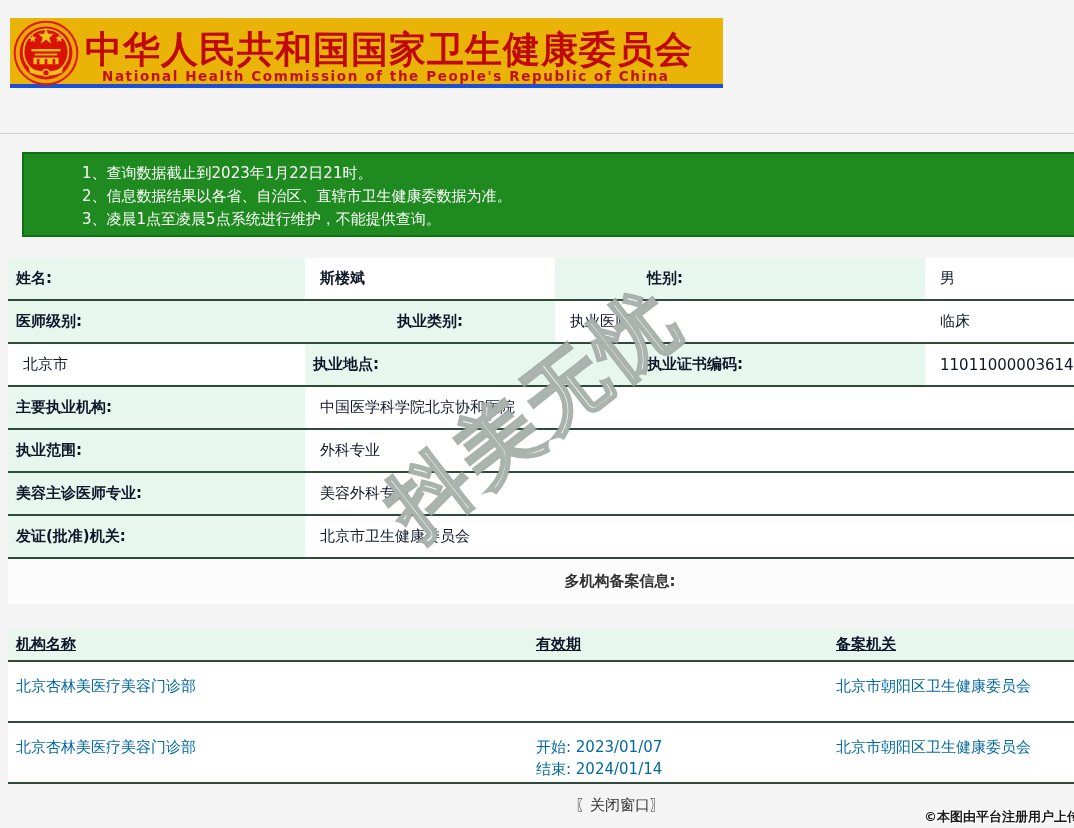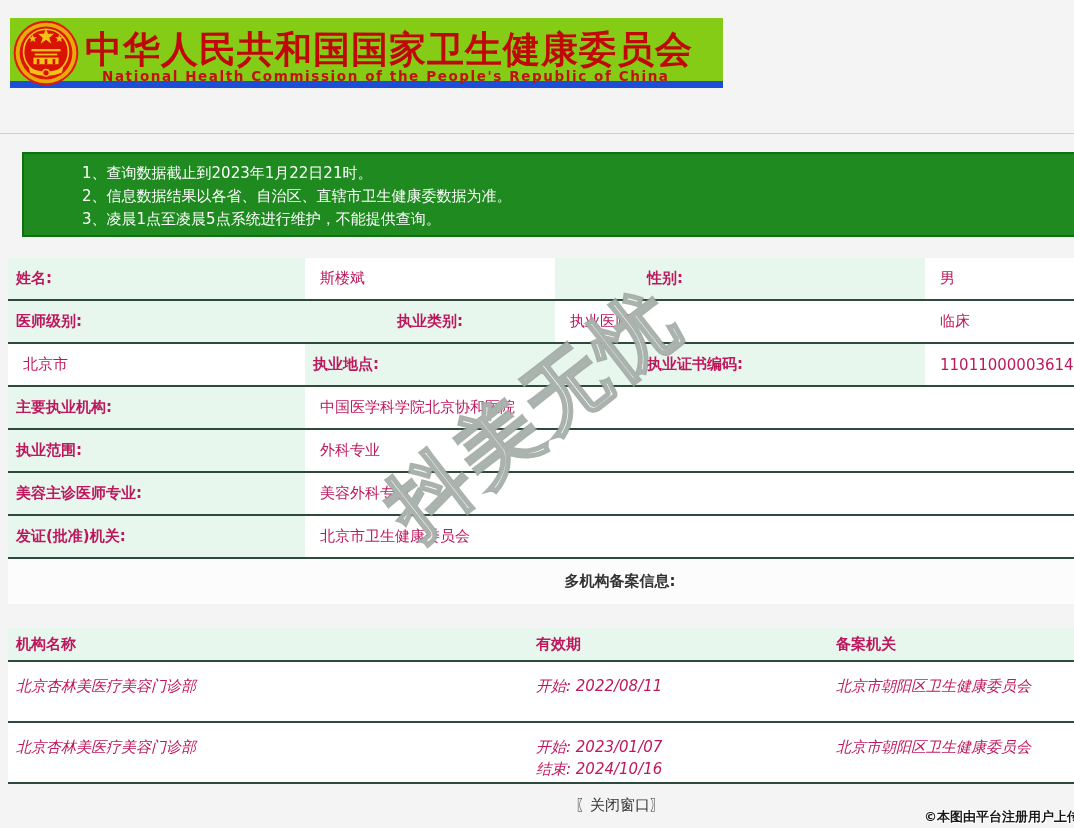--- a/index.html
+++ b/index.html
@@ -7,21 +7,21 @@
   body { font-family:"DejaVu Sans","Liberation Sans",sans-serif; }
   .viewport {
     position:relative; width:1074px; height:828px;
     overflow:hidden; background:#f4f4f4;
   }
   .page { position:absolute; left:0; top:0; width:1240px; height:828px; }
 
   
   .header-box {
     position:absolute; left:10px; top:18px; width:713px; height:70px;
-    background:#84cc16; border-bottom:7px solid #1d4ed8;
+    background:#eab308; border-bottom:4px solid #1d4ed8;
   }
   .emblem { position:absolute; left:3px; top:2px; width:66px; height:66px; }
   .title-cn {
     position:absolute; left:75px; top:7px; width:630px;
     font-size:37px; font-weight:bold; color:#c10808; letter-spacing:1px;
     white-space:nowrap;
   }
   .title-en {
     position:absolute; left:92px; top:50px; width:635px;
     font-size:13.5px; font-weight:bold; color:#c11212; letter-spacing:1.6px;
@@ -40,46 +40,46 @@
     padding:8px 10px 8px 58px;
   }
   .notice-line { white-space:nowrap; }
 
   
   .info-table { position:absolute; left:8px; top:258px; width:1224px; }
   .info-row {
     display:grid; grid-template-columns:297px 250px 370px 307px;
     height:43px; background:#ffffff; border-bottom:2px solid #2e4a3a;
   }
-  .cell { display:flex; align-items:center; font-size:15px; color:#be185d; overflow:hidden; white-space:nowrap; }
+  .cell { display:flex; align-items:center; font-size:15px; color:#0f172a; overflow:hidden; white-space:nowrap; }
   .lbl { background:#e8f7ee; font-weight:bold; padding-left:8px; }
   .lbl2 { background:#e8f7ee; font-weight:bold; padding-left:92px; }
   .val { padding-left:15px; }
-  .val-bold { font-weight:normal;text-align:right; }
+  .val-bold { font-weight:bold;text-align:right; }
   .span3 { grid-column:2 / span 3; }
 
   
   .section-band {
     position:absolute; left:8px; top:559px; width:1224px; height:45px;
     background:#fcfcfc; display:flex; align-items:center; justify-content:center;
     font-size:15px; font-weight:bold; color:#333;
   }
 
   
   .inst-table { position:absolute; left:8px; top:628px; width:1224px; }
   .inst-header {
     display:grid; grid-template-columns:520px 300px 404px; height:34px;
     background:#e8f7ee; border-bottom:2px solid #2e4a3a;
   }
-  .inst-header .cell { font-weight:bold; padding-left:8px; }
+  .inst-header .cell { font-weight:bold; padding-left:8px;text-decoration:underline; }
   .inst-row {
     display:grid; grid-template-columns:520px 300px 404px; height:61px;
     background:#ffffff; border-bottom:2px solid #2e4a3a;
   }
-  .inst-cell { font-size:15px; color:#be185d; padding:13px 0 0 8px; line-height:22px; white-space:nowrap;font-style:italic; }
+  .inst-cell { font-size:15px; color:#0369a1; padding:13px 0 0 8px; line-height:22px; white-space:nowrap; }
 
   
   .close-link {
     position:absolute; left:8px; top:796px; width:1224px; text-align:center;
     font-size:15px; color:#333; cursor:pointer;
   }
   .copyright-badge {
     position:absolute; left:924px; top:808px; width:150px; z-index:60;
     font-size:13px; font-weight:bold; color:#1a1a1a; white-space:nowrap;
     text-shadow:-1px -1px 0 #fff, 1px -1px 0 #fff, -1px 1px 0 #fff, 1px 1px 0 #fff;
@@ -173,29 +173,28 @@
 
     <div class="inst-table">
       <div class="inst-header">
         <div class="cell">机构名称</div>
         <div class="cell">有效期</div>
         <div class="cell">备案机关</div>
       </div>
       <div class="inst-row">
         <div class="inst-cell">北京杏林美医疗美容门诊部</div>
         <div class="inst-cell">
-          <div>开始: 2022/08/11</div>
         </div>
         <div class="inst-cell">北京市朝阳区卫生健康委员会</div>
       </div>
       <div class="inst-row">
         <div class="inst-cell">北京杏林美医疗美容门诊部</div>
         <div class="inst-cell">
           <div>开始: 2023/01/07</div>
-          <div>结束: 2024/10/16</div>
+          <div>结束: 2024/01/14</div>
         </div>
         <div class="inst-cell">北京市朝阳区卫生健康委员会</div>
       </div>
     </div>
 
     <div class="close-link">〖关闭窗口〗</div>
 
     <div class="watermark">抖美无忧</div>
   </div>
 

